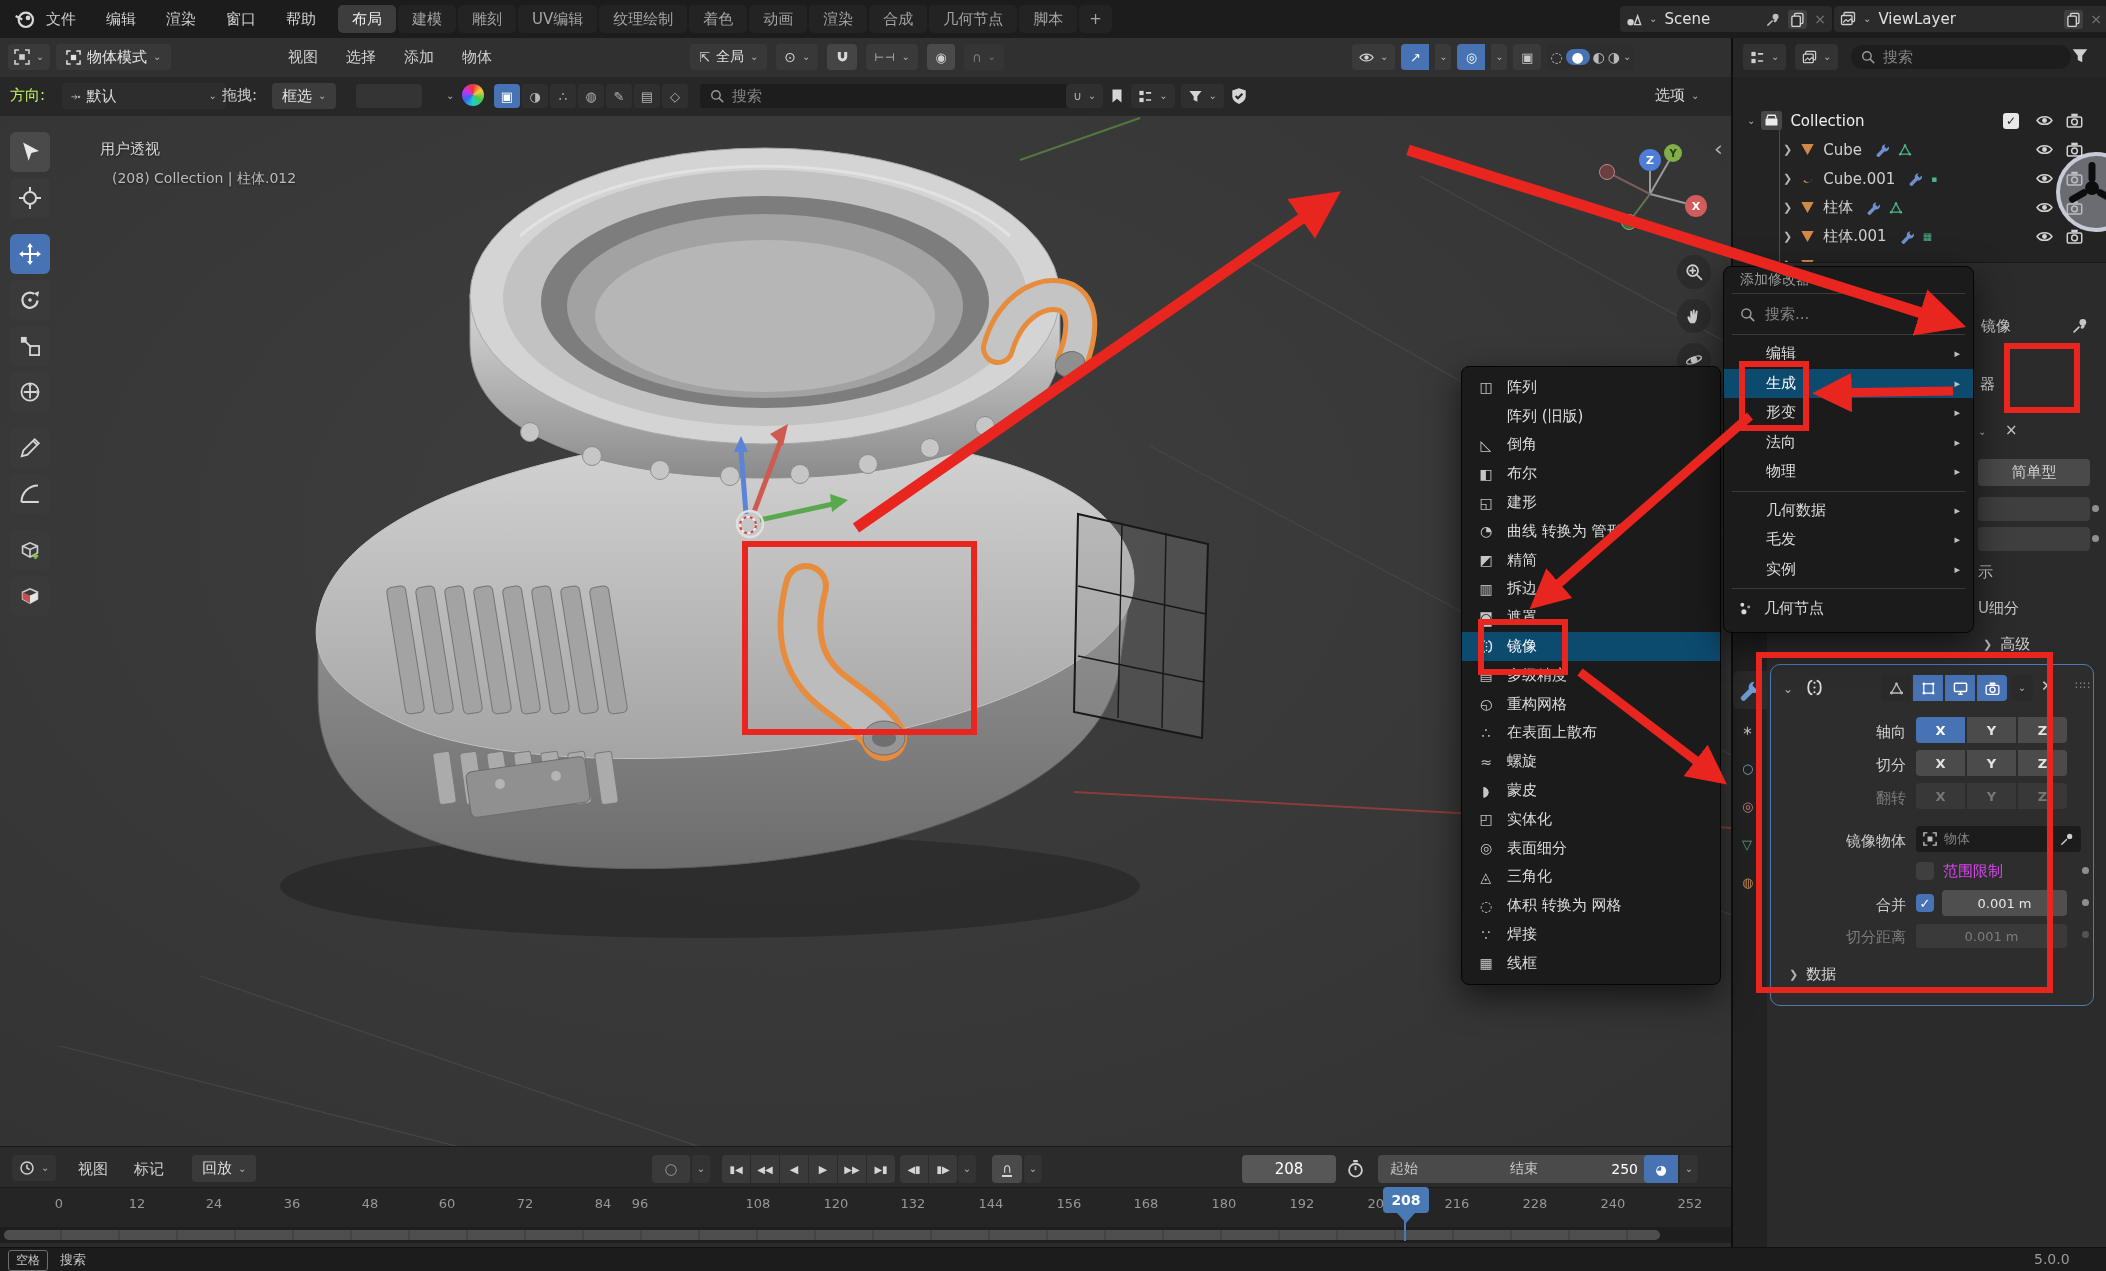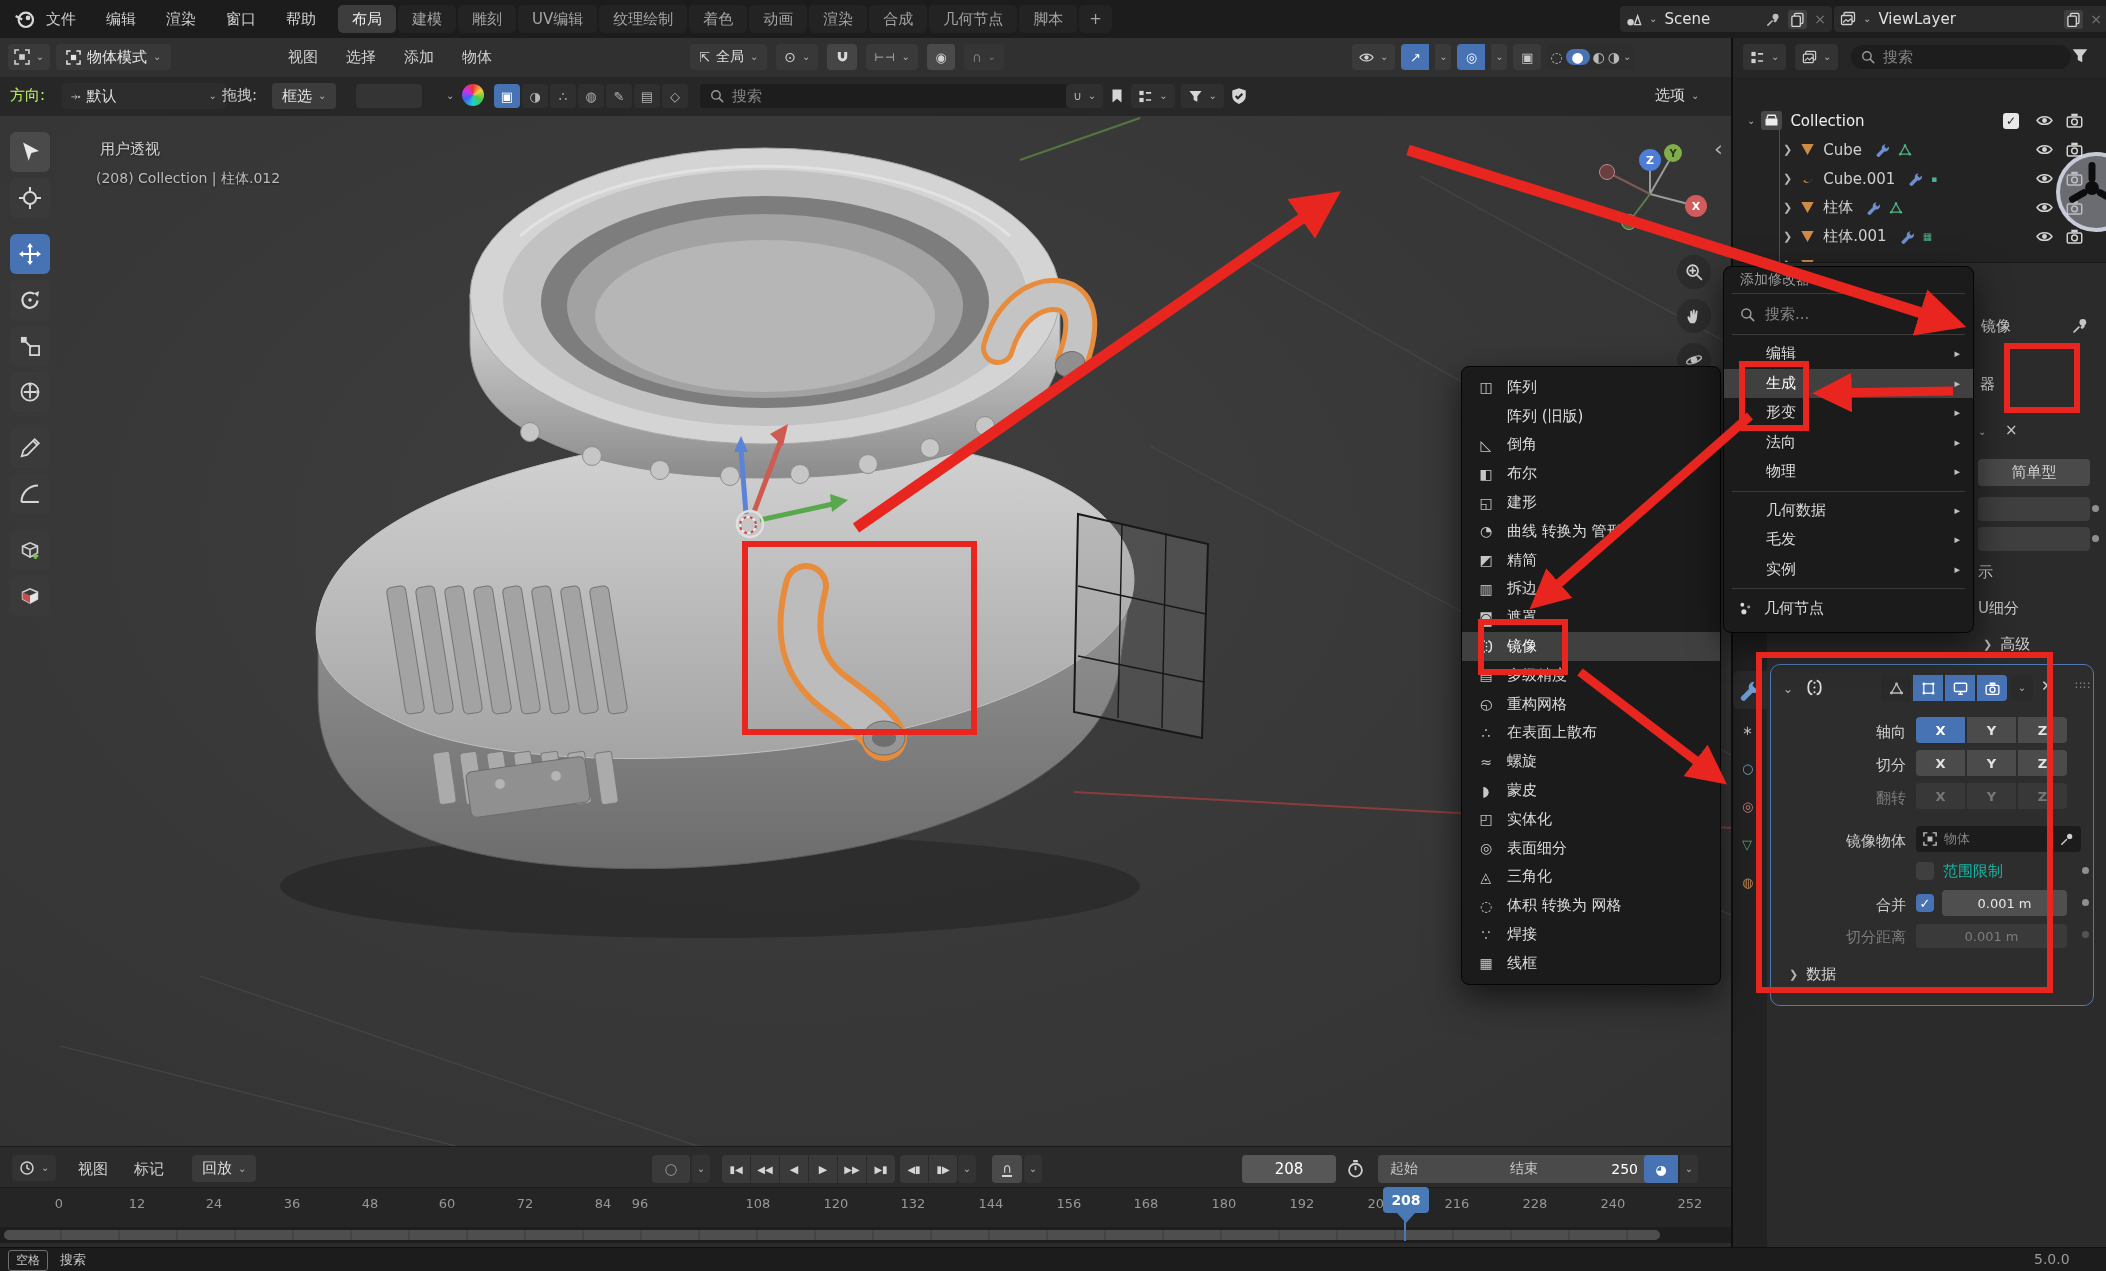--- a/index.html
+++ b/index.html
@@ -9,21 +9,21 @@
   .flex{display:flex;align-items:center}
   .ic{display:block;flex:0 0 auto}
   .btn{background:#3a3a3a;border-radius:4px;display:inline-flex;align-items:center;justify-content:center;gap:6px}
   .caret{font-size:10px;color:#b0b0b0;line-height:1}
   .mini{font-size:12px;color:#b5b5b5;line-height:1}
   .tab{height:28px;display:inline-flex;align-items:center;padding:0 14px;border-radius:5px;background:#232323;color:#a5a5a5;margin-right:2px}
   .tab.active{background:#3d3d3d;color:#ececec}
   .menu{position:absolute;background:#1b1b1b;border:1px solid #050505;border-radius:8px;box-shadow:0 12px 34px rgba(0,0,0,.6);z-index:30}
   .mrow{display:flex;align-items:center;height:28.8px;padding:0 13px;gap:10px;color:#dcdcdc;white-space:nowrap}
   .mrow .mi{width:22px;text-align:center;color:#c6c6c6;font-size:14px}
-  .hl{background:#404040}
+  .hl{background:#0c4a6e}
   .subarrow{margin-left:auto;color:#c0c0c0;font-size:11px}
   .seg{width:49px;height:26px;display:inline-flex;align-items:center;justify-content:center;background:#4b4b4b;color:#e2e2e2;font-size:13px;font-weight:bold}
   .seg.on{background:#4772b3;color:#fff}
   .seg.dis{background:#383838;color:#777}
   .plabel{color:#cfcfcf;text-align:right}
   .plabel.dim{color:#7c7c7c}
   .field{background:#4f4f4f;border-radius:4px;display:flex;align-items:center;justify-content:center;color:#e8e8e8;font-size:13px}
   .dot{width:7px;height:7px;border-radius:50%;background:#8f8f8f}
   .rlab{position:absolute;width:48px;text-align:center;color:#979797;font-size:13px}
   .olrow{position:absolute;left:1733px;width:373px;height:29px;display:flex;align-items:center}
@@ -540,21 +540,21 @@
         <circle cx="1650" cy="44" r="11" fill="#4d7dd6"></circle>
         <circle cx="1673" cy="37" r="9" fill="#7fae4a"></circle>
         <circle cx="1696" cy="90" r="11" fill="#d25c5c"></circle>
         <text x="1650" y="48" text-anchor="middle" font-size="11" font-weight="bold" fill="#fff">Z</text>
         <text x="1673" y="41" text-anchor="middle" font-size="10" font-weight="bold" fill="#2c3c14">Y</text>
         <text x="1696" y="94" text-anchor="middle" font-size="11" font-weight="bold" fill="#fff">X</text>
       </g>
     </svg>
 
     <span class="abs" style="left:100px;top:24px;color:#d6d6d6;text-shadow:0 1px 2px #00000088">用户透视</span>
-    <span class="abs" style="left:96px;top:54px;color:#bdbdbd;font-size:14px;text-shadow:0 1px 2px #00000088">(208) Collection | 柱体.012</span>
+    <span class="abs" style="left:112px;top:54px;color:#bdbdbd;font-size:14px;text-shadow:0 1px 2px #00000088">(208) Collection | 柱体.012</span>
 
     <span class="abs toolbtn" style="left:1677px;top:139px;width:34px;height:34px;border-radius:50%;background:rgba(42,42,42,.85)">
         <svg class="ic" width="18" height="18" color="#cfcfcf">
           <use href="#s-zoom"></use>
         </svg>
       </span>
     <span class="abs toolbtn" style="left:1677px;top:183px;width:34px;height:34px;border-radius:50%;background:rgba(42,42,42,.85)">
         <svg class="ic" width="18" height="18" color="#cfcfcf">
           <use href="#s-hand"></use>
         </svg>
@@ -818,21 +818,21 @@
       <svg class="ic" width="14" height="14" color="#bdbdbd">
           <use href="#s-objmode"></use>
         </svg>
       <span class="ph" style="font-size:13px">物体</span>
       <svg class="ic" width="14" height="14" color="#cfcfcf" style="margin-left:auto">
           <use href="#s-dropper"></use>
         </svg>
     </span>
 
     <span class="abs" style="left:145px;top:197px;width:18px;height:18px;background:#3f3f3f;border-radius:4px"></span>
-    <span class="abs" style="left:172px;top:197px;color:#14b8a6">范围限制</span>
+    <span class="abs" style="left:172px;top:197px;color:#d946ef">范围限制</span>
     <span class="abs dot" style="left:311px;top:202px"></span>
 
     <span class="abs plabel" style="left:14px;top:231px;width:121px">合并</span>
     <span class="abs" style="left:145px;top:229px;width:18px;height:18px;background:#4772b3;border-radius:4px;color:#fff;font-size:13px;display:flex;align-items:center;justify-content:center">✓</span>
     <span class="abs field" style="left:171px;top:225px;width:125px;height:26px">0.001 m</span>
     <span class="abs dot" style="left:311px;top:234px"></span>
 
     <span class="abs plabel dim" style="left:14px;top:263px;width:121px">切分距离</span>
     <span class="abs field" style="left:145px;top:259px;width:151px;height:24px;background:#3a3a3a;color:#7c7c7c">0.001 m</span>
     <span class="abs dot" style="left:311px;top:266px;opacity:.4"></span>

